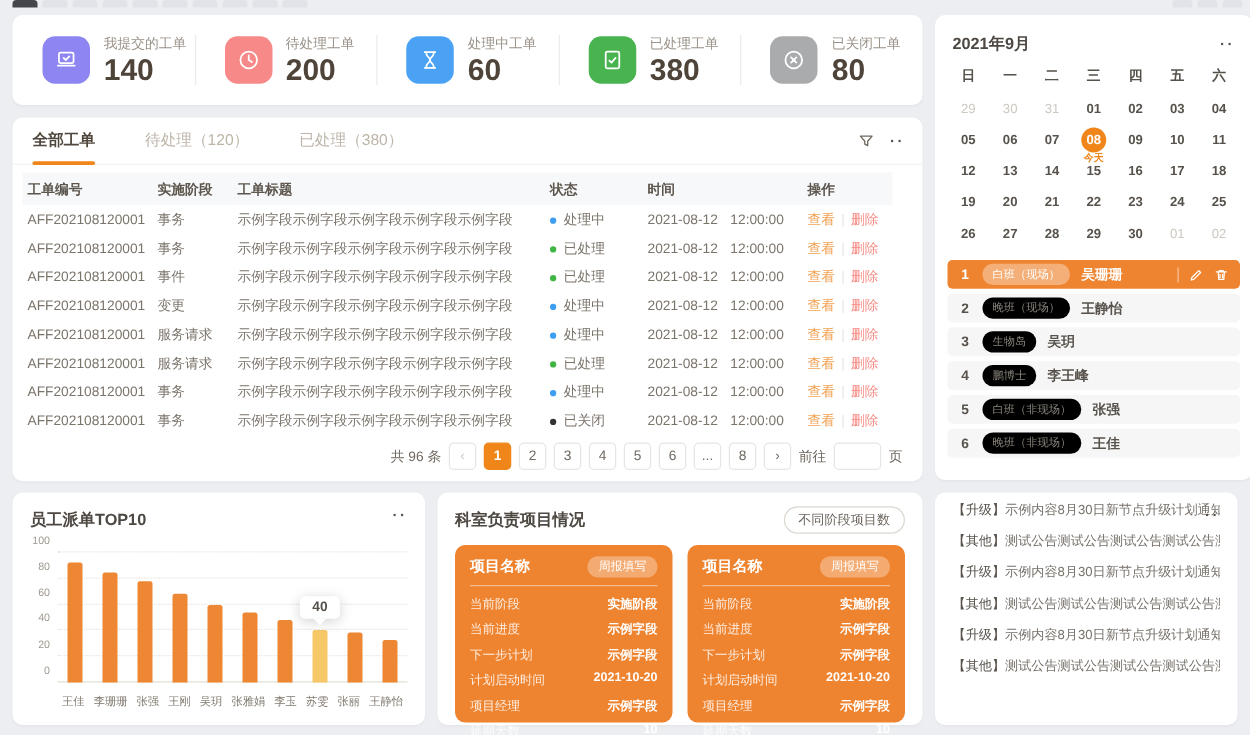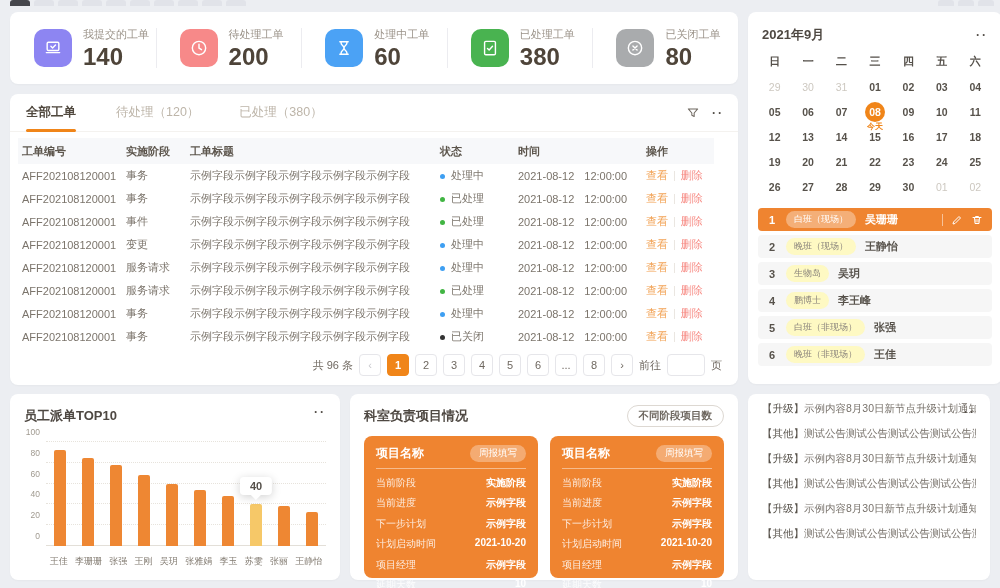--- a/index.html
+++ b/index.html
@@ -54,21 +54,21 @@
   .bar-wrap { position:relative; width:12px; height:100%; display:flex; align-items:flex-end; justify-content:center; }
   .bar { width:12px; border-radius:2px 2px 0 0; }
   .xlabels { position:absolute; left:36px; right:14px; bottom:12px; display:flex; justify-content:space-around; }
   .xlabels span { font-size:9px; color:#80796f; white-space:nowrap; text-align:center; }
   .tooltip { position:absolute; left:50%; transform:translateX(-50%); background:#fff; border-radius:4px; padding:3px 10px; font-size:11px; font-weight:bold; color:#55504a; box-shadow:0 2px 10px rgba(0,0,0,.18); z-index:2; }
   .tooltip::after { content:''; position:absolute; top:100%; left:50%; transform:translateX(-50%); border:5px solid transparent; border-top-color:#fff; }
 
   
   #projects-card { left:350px; top:394px; width:388px; height:186px; }
   .proj-head-row { display:flex; align-items:center; justify-content:space-between; padding:11px 14px 0; }
-  .pill-btn { border:1px solid #ddd8d2; border-radius:12px; padding:3px 11px; font-size:10.5px; color:#6f6860; cursor:pointer; background:#fff;font-weight:bold; }
+  .pill-btn { border:1px solid #ddd8d2; border-radius:12px; padding:3px 11px; font-size:10.5px; color:#6f6860; cursor:pointer; background:#fff; }
   .proj-cards { display:flex; gap:12px; padding:9px 14px 0; }
   .proj-card { flex:1; background:#ef8430; border-radius:8px; padding:9px 12px; color:#fff; height:142px; }
   .proj-head { display:flex; justify-content:space-between; align-items:center; padding-bottom:6px; border-bottom:1px solid rgba(255,255,255,.45); }
   .proj-name { font-size:12px; font-weight:bold; }
   .proj-badge { background:rgba(255,255,255,.32); border-radius:10px; padding:2px 9px; font-size:9.5px; }
   .proj-row { display:flex; justify-content:space-between; margin-top:6.5px; font-size:10px; }
   .proj-row .l { color:rgba(255,255,255,.85); }
   .proj-row .v { font-weight:bold; }
 
   
@@ -85,21 +85,21 @@
   .cal-wd { font-size:11px; font-weight:bold; color:#55504a; text-align:center; height:26px; line-height:26px; }
   .cal-cell { position:relative; height:25px; display:flex; align-items:center; justify-content:center; font-size:10.5px; font-weight:bold; color:#57524b; cursor:pointer; }
   .cal-cell.muted { color:#cdc8c0; font-weight:normal; }
   .cal-cell.selected .num { background:#f08519; color:#fff; width:20px; height:20px; border-radius:50%; display:flex; align-items:center; justify-content:center; }
   .today-label { position:absolute; top:22px; left:0; right:0; text-align:center; font-size:8px; color:#f08519; }
   .sched { padding:9px 10px 0; display:flex; flex-direction:column; gap:4px; }
   .sched-row { height:23px; background:#f6f6f6; border-radius:4px; display:flex; align-items:center; padding:0 9px; gap:9px; cursor:pointer; }
   .sched-row.active { background:#ef8430; }
   .sched-num { font-size:11px; font-weight:bold; color:#57524b; width:10px; text-align:center; flex:none; }
   .sched-row.active .sched-num { color:#fff; }
-  .sched-badge { background:#fef9c3; border-radius:9px; padding:2px 8px; font-size:9px; color:#8a847c; white-space:nowrap; }
+  .sched-badge { background:#000000; border-radius:9px; padding:2px 8px; font-size:9px; color:#8a847c; white-space:nowrap; }
   .sched-row.active .sched-badge { background:rgba(255,255,255,.35); color:#fff; }
   .sched-name { font-size:11px; font-weight:bold; color:#57524b; white-space:nowrap; }
   .sched-row.active .sched-name { color:#fff; }
   .sched-actions { margin-left:auto; display:flex; align-items:center; gap:8px; }
   .sched-sep { width:1px; height:12px; background:rgba(255,255,255,.5); }
   .icon-btn { display:flex; align-items:center; cursor:pointer; }
 </style>
 </head>
 <body>
 

